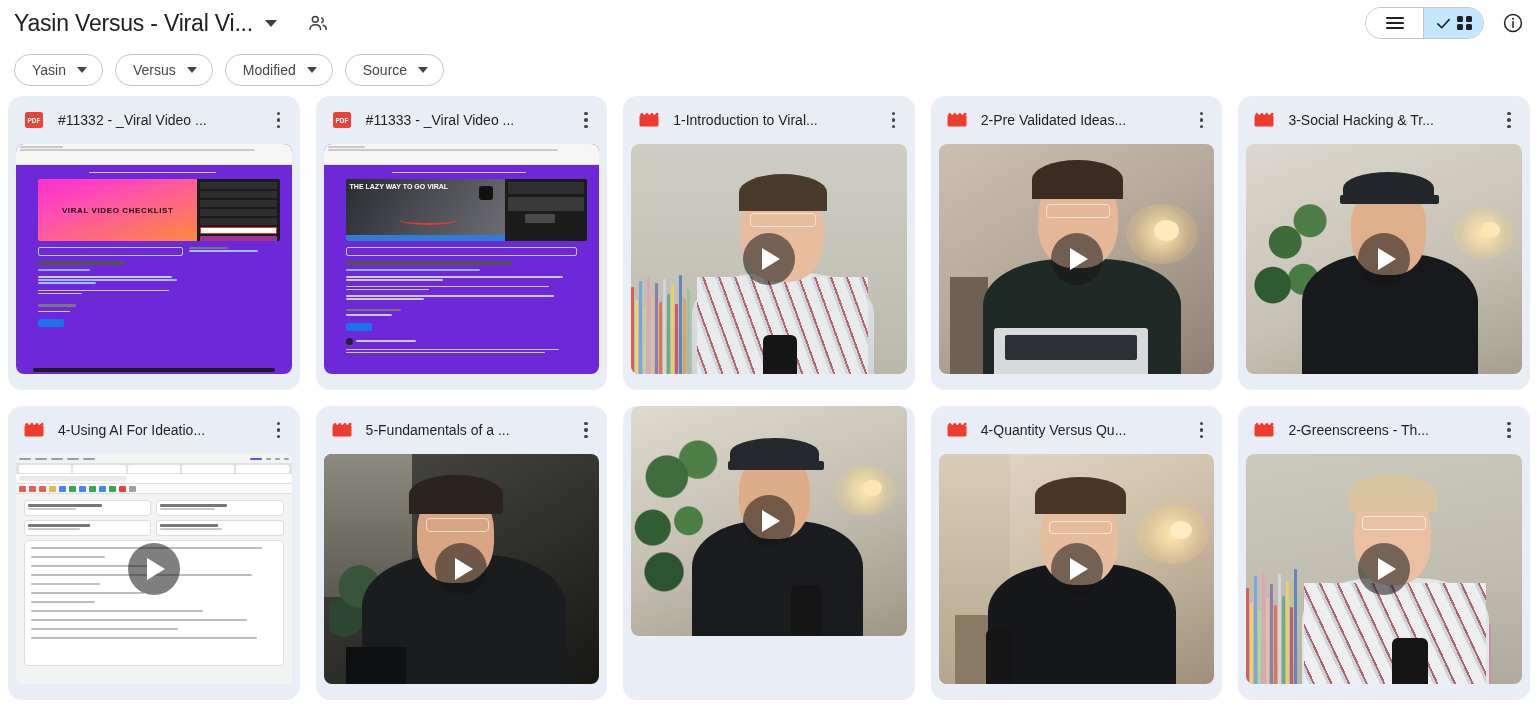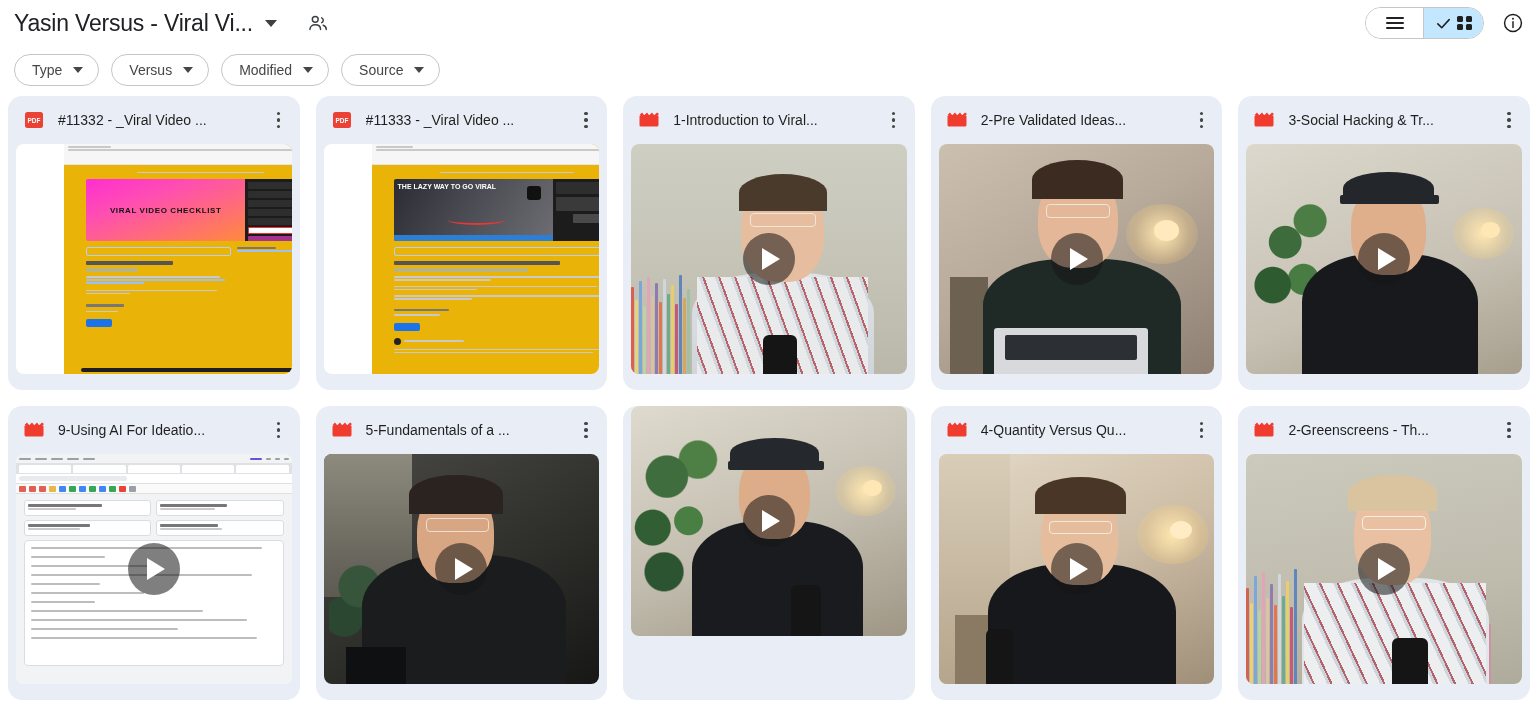--- a/index.html
+++ b/index.html
@@ -183,21 +183,21 @@
   .play::after {
     content: "";
     width: 0; height: 0;
     border-top: 11px solid transparent;
     border-bottom: 11px solid transparent;
     border-left: 18px solid #fff;
     margin-left: 5px;
   }
 
   
-  .pdfpage { width: 100%; height: 100%; background: #eab308; position: relative; font-size: 3px; margin-left: 48px; }
+  .pdfpage { width: 100%; height: 100%; background: #6d28d9; position: relative; font-size: 3px; }
   .pdf-topbar { height: 9%; background: #f6f6f6; border-bottom: 1px solid #e4e4e4; padding: 2px 4px; }
   .ln { background: #c9c9c9; height: 1.5px; border-radius: 1px; margin-bottom: 1.5px; }
   .banner { height: 62px; border-radius: 2px; display: flex; overflow: hidden; margin: 6px 12px 6px 22px; }
   .banner-main {
     flex: 1 1 auto;
     background: linear-gradient(160deg,#ff2ed2 0%,#ff4fb0 35%,#ff8a3d 100%);
     display: flex; align-items: center; justify-content: center;
     color: #111; font-weight: bold; font-size: 8px; text-align: center; line-height: 1.4;
     letter-spacing: 0.6px;
   }
@@ -288,21 +288,21 @@
         <circle cx="12" cy="12" r="9.2"></circle>
         <line x1="12" y1="10.6" x2="12" y2="17" stroke-linecap="round"></line>
         <circle cx="12" cy="7.4" r="1.05" fill="#1f1f1f" stroke="none"></circle>
       </svg>
     </div>
   </div>
 </div>
 
 <div class="filters">
   <div class="chip">
-    <span>Type</span>
+    <span>Yasin</span>
     <span class="chip-caret"></span>
   </div>
   <div class="chip">
     <span>Versus</span>
     <span class="chip-caret"></span>
   </div>
   <div class="chip">
     <span>Modified</span>
     <span class="chip-caret"></span>
   </div>
@@ -548,21 +548,21 @@
   </div>
 
   <div class="card">
     <div class="card-head">
       <span class="file-icon">
         <svg width="20" height="16" viewBox="0 0 20 16">
             <rect x="0.5" y="3" width="19" height="11.5" rx="1.6" fill="#f03c2e"></rect>
             <path d="M0.5 3 L3 0.6 L5 3 Z M5.5 3 L8 0.6 L10 3 Z M10.5 3 L13 0.6 L15 3 Z M15.5 3 L18 0.6 L19.5 1.6 L19.5 3 Z" fill="#f03c2e"></path>
           </svg>
       </span>
-      <span class="card-title">9-Using AI For Ideatio...</span>
+      <span class="card-title">4-Using AI For Ideatio...</span>
       <span class="kebab">
           <i></i>
           <i></i>
           <i></i>
         </span>
     </div>
     <div class="thumb">
       <div class="screenrec">
         <div class="sr-menubar">
             <span class="mi"></span>

